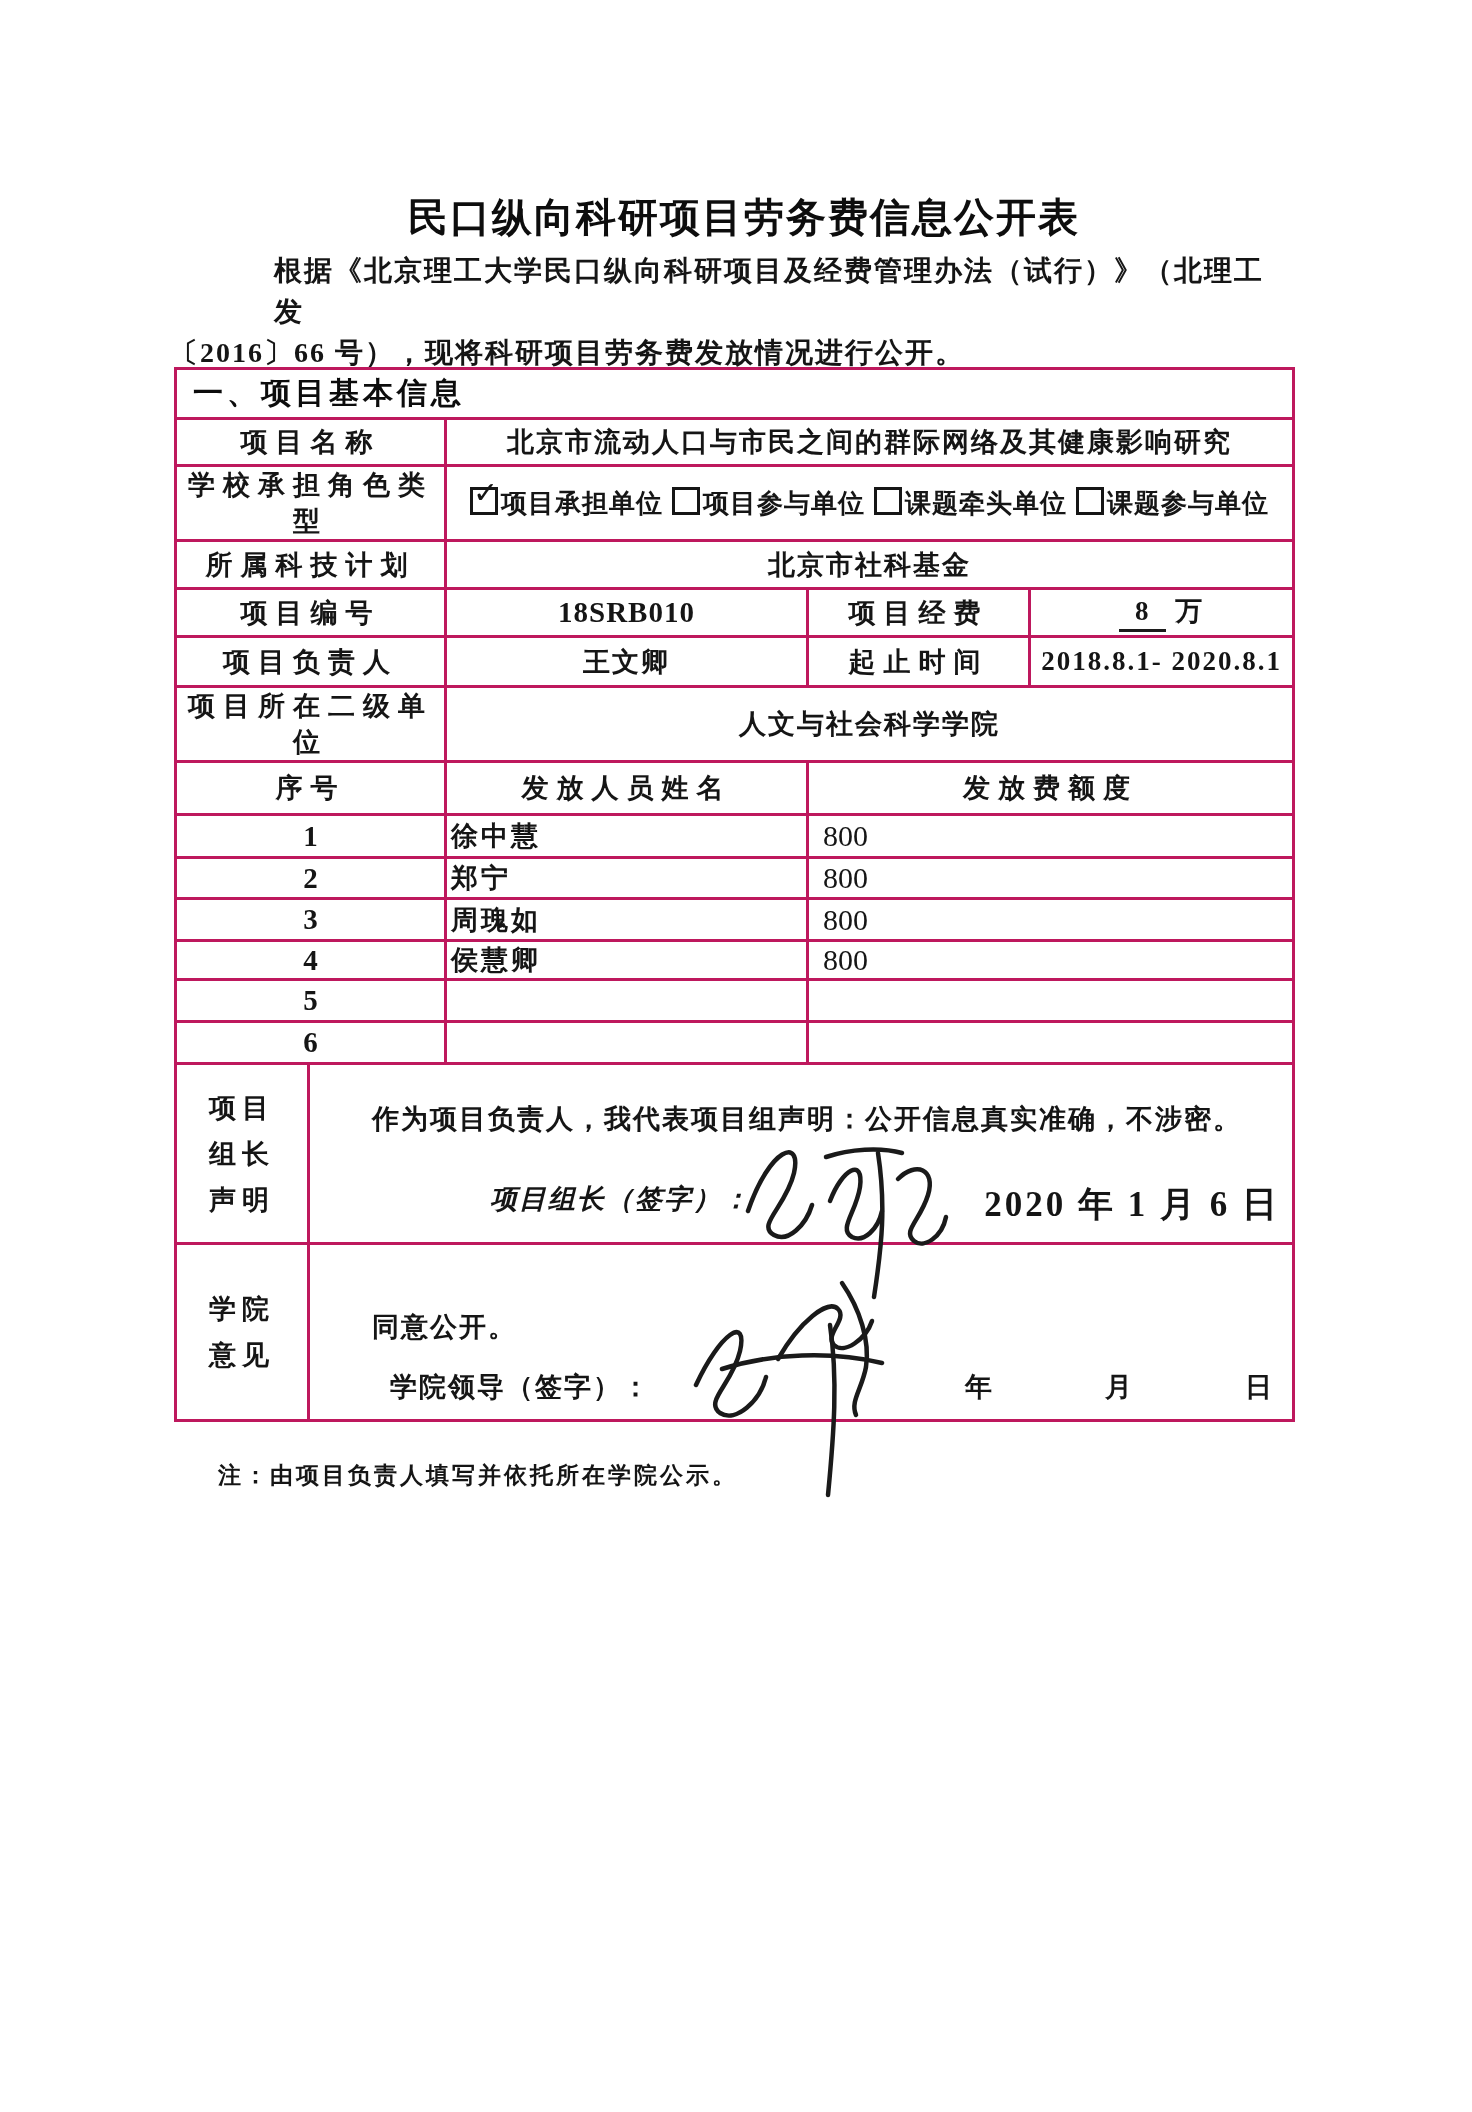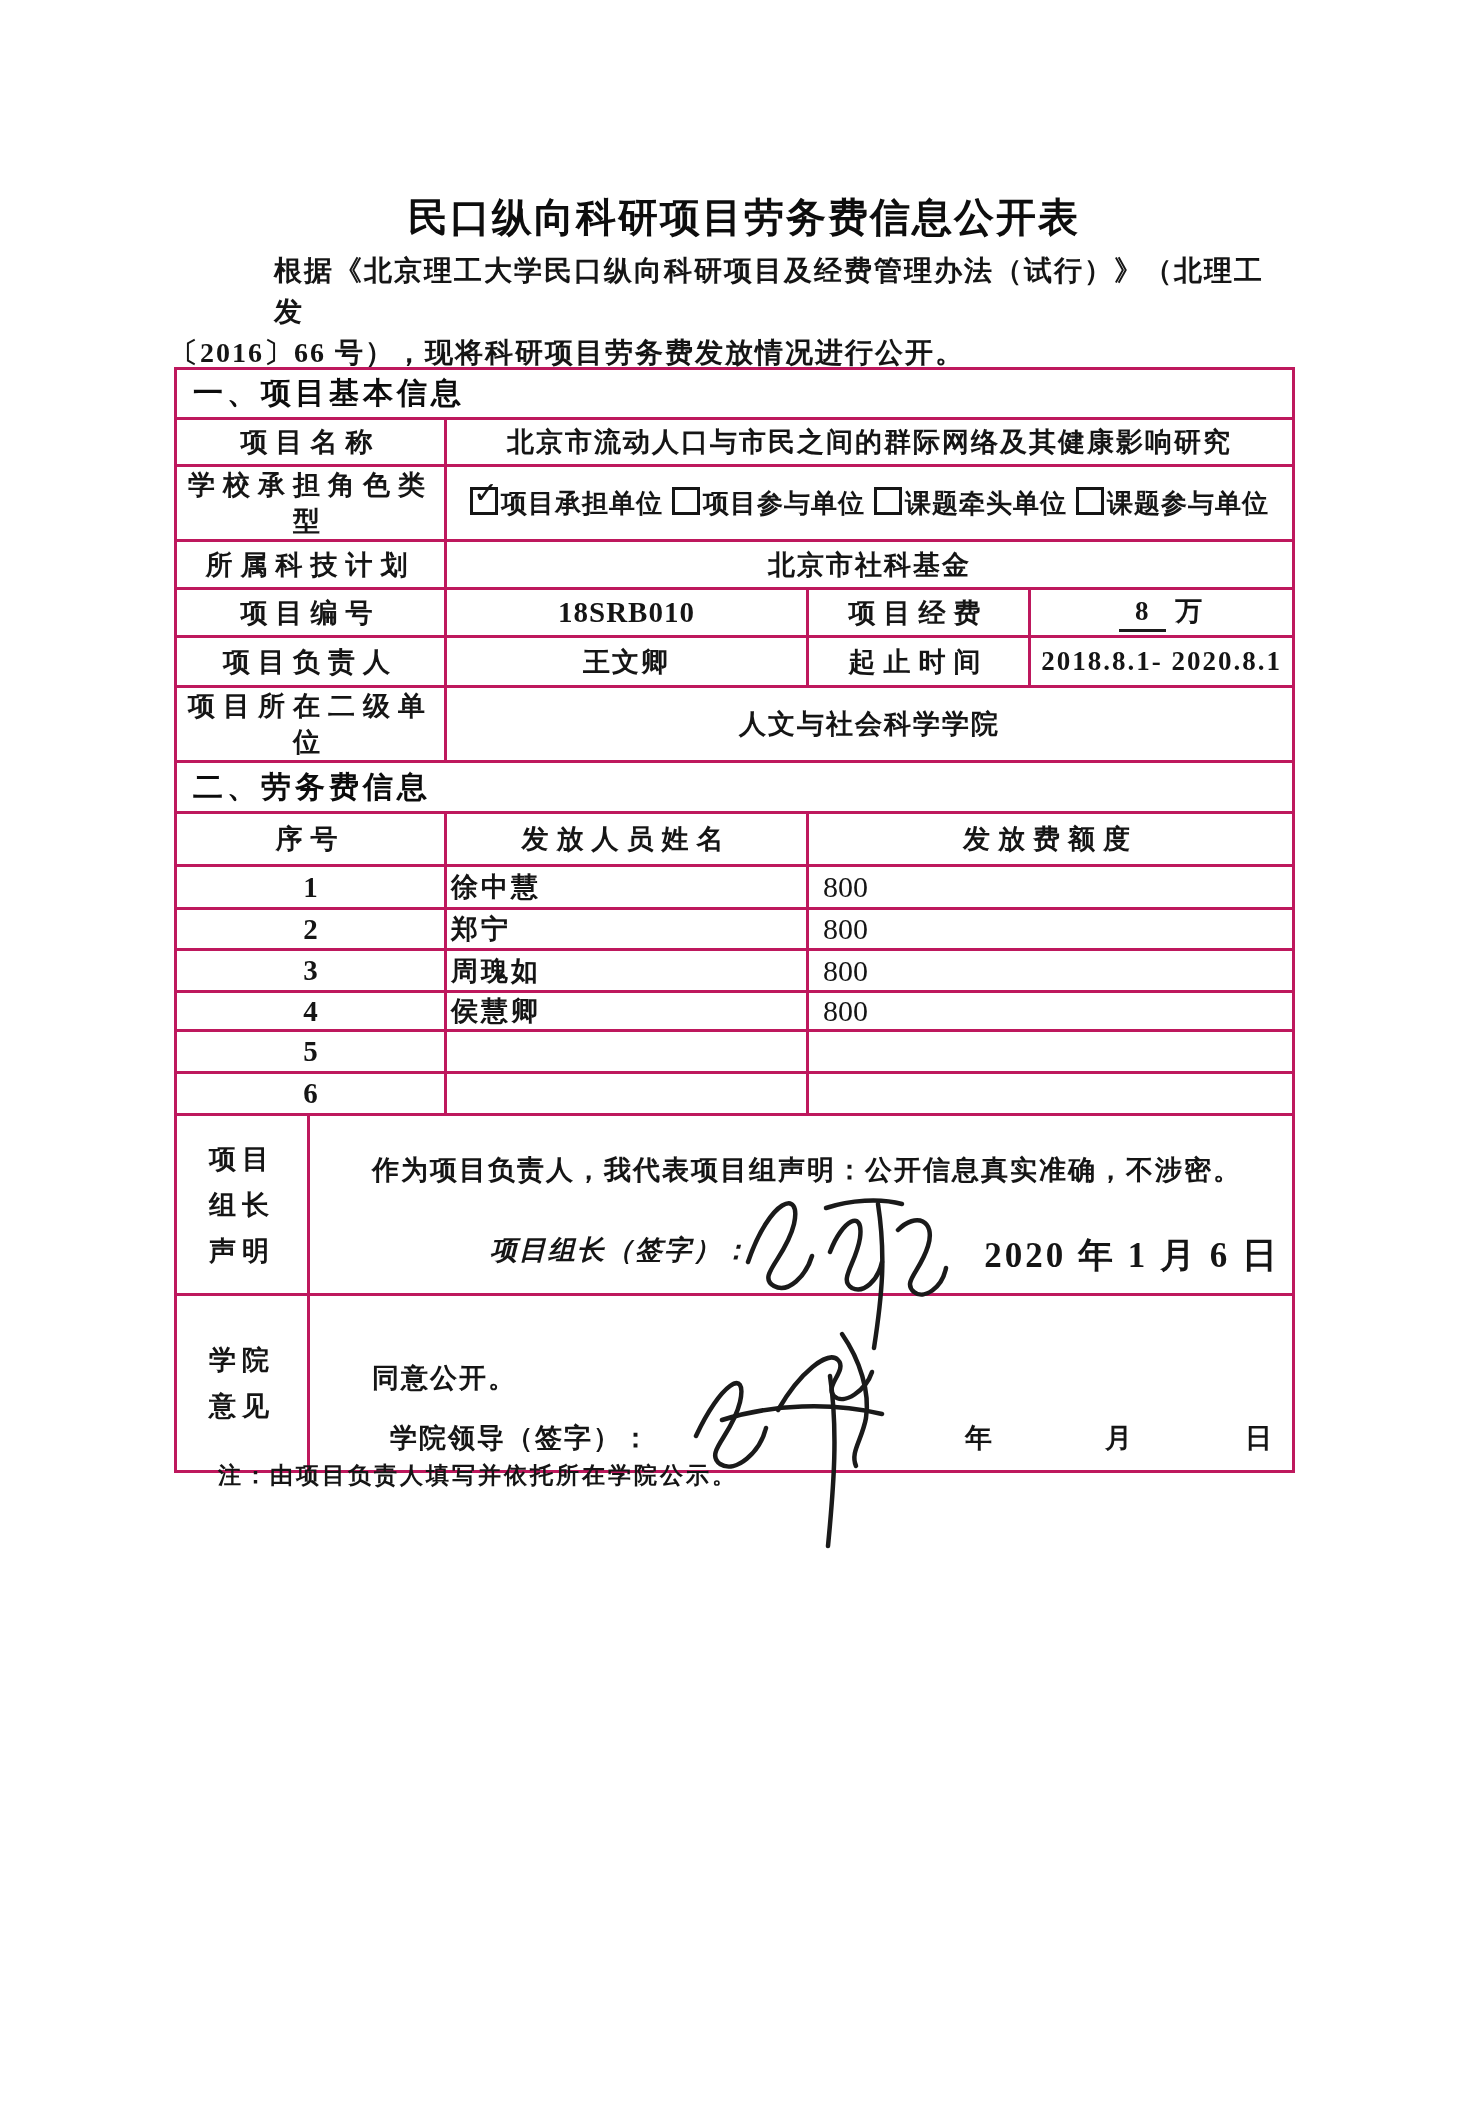--- a/index.html
+++ b/index.html
@@ -137,23 +137,20 @@
       <td class="val">王文卿</td>
       <td class="lbl">起止时间</td>
       <td class="val">2018.8.1- 2020.8.1</td>
     </tr>
 
     <tr class="r-unit">
       <td colspan="2" class="lbl">项目所在二级单位</td>
       <td colspan="3" class="val">人文与社会科学学院</td>
     </tr>
 
-    <tr class="r-sec2">
-      <td colspan="5" class="sec">二、劳务费信息</td>
-    </tr>
 
     <tr class="r-head">
       <td colspan="2" class="lbl">序号</td>
       <td class="lbl">发放人员姓名</td>
       <td colspan="2" class="lbl">发放费额度</td>
     </tr>
 
     <tr class="r-d1">
       <td colspan="2" class="num">1</td>
       <td class="name-cell">徐中慧</td>

